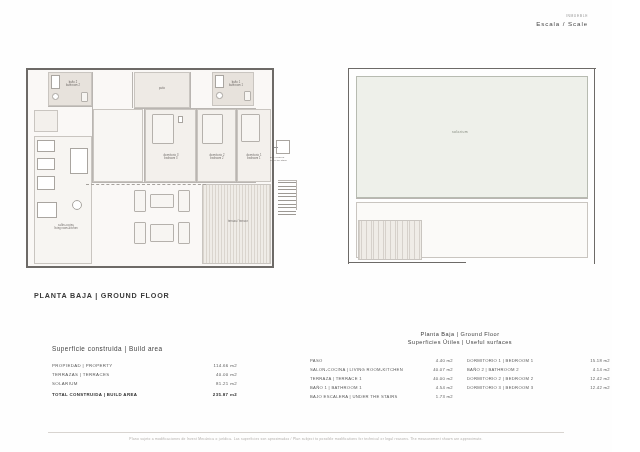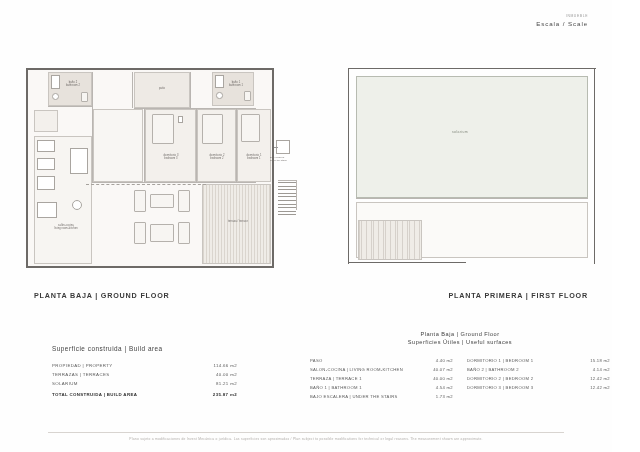--- a/index.html
+++ b/index.html
@@ -350,21 +350,20 @@
     <div class="solarium" style="left:8px; top:14px; width:232px; height:122px;"></div>
     <div class="label-solarium" style="left:104px; top:68px;">solarium</div>
 
     <div class="room" style="left:8px; top:140px; width:232px; height:56px; background:#fbfaf8;"></div>
 
     <div class="terrace-hatch" style="left:10px; top:158px; width:64px; height:40px; background-image: repeating-linear-gradient(90deg,#d6d1cb 0px,#d6d1cb 0.5px, transparent 0.5px, transparent 2.4px);"></div>
 
     <div class="thinwall" style="left:8px; top:136px; width:232px; height:0.7px;"></div>
   </div>
 
-  <div class="plan-title" id="first-floor-title">PLANTA PRIMERA | FIRST FLOOR</div>
 
   <div class="built-area">
     <h3>Superficie construida | Build area</h3>
 
     <div class="ba-row">
       <span>PROPIEDAD | PROPERTY</span>
       <span>114.66 m2</span>
     </div>
     <div class="ba-row">
       <span>TERRAZAS | TERRACES</span>

